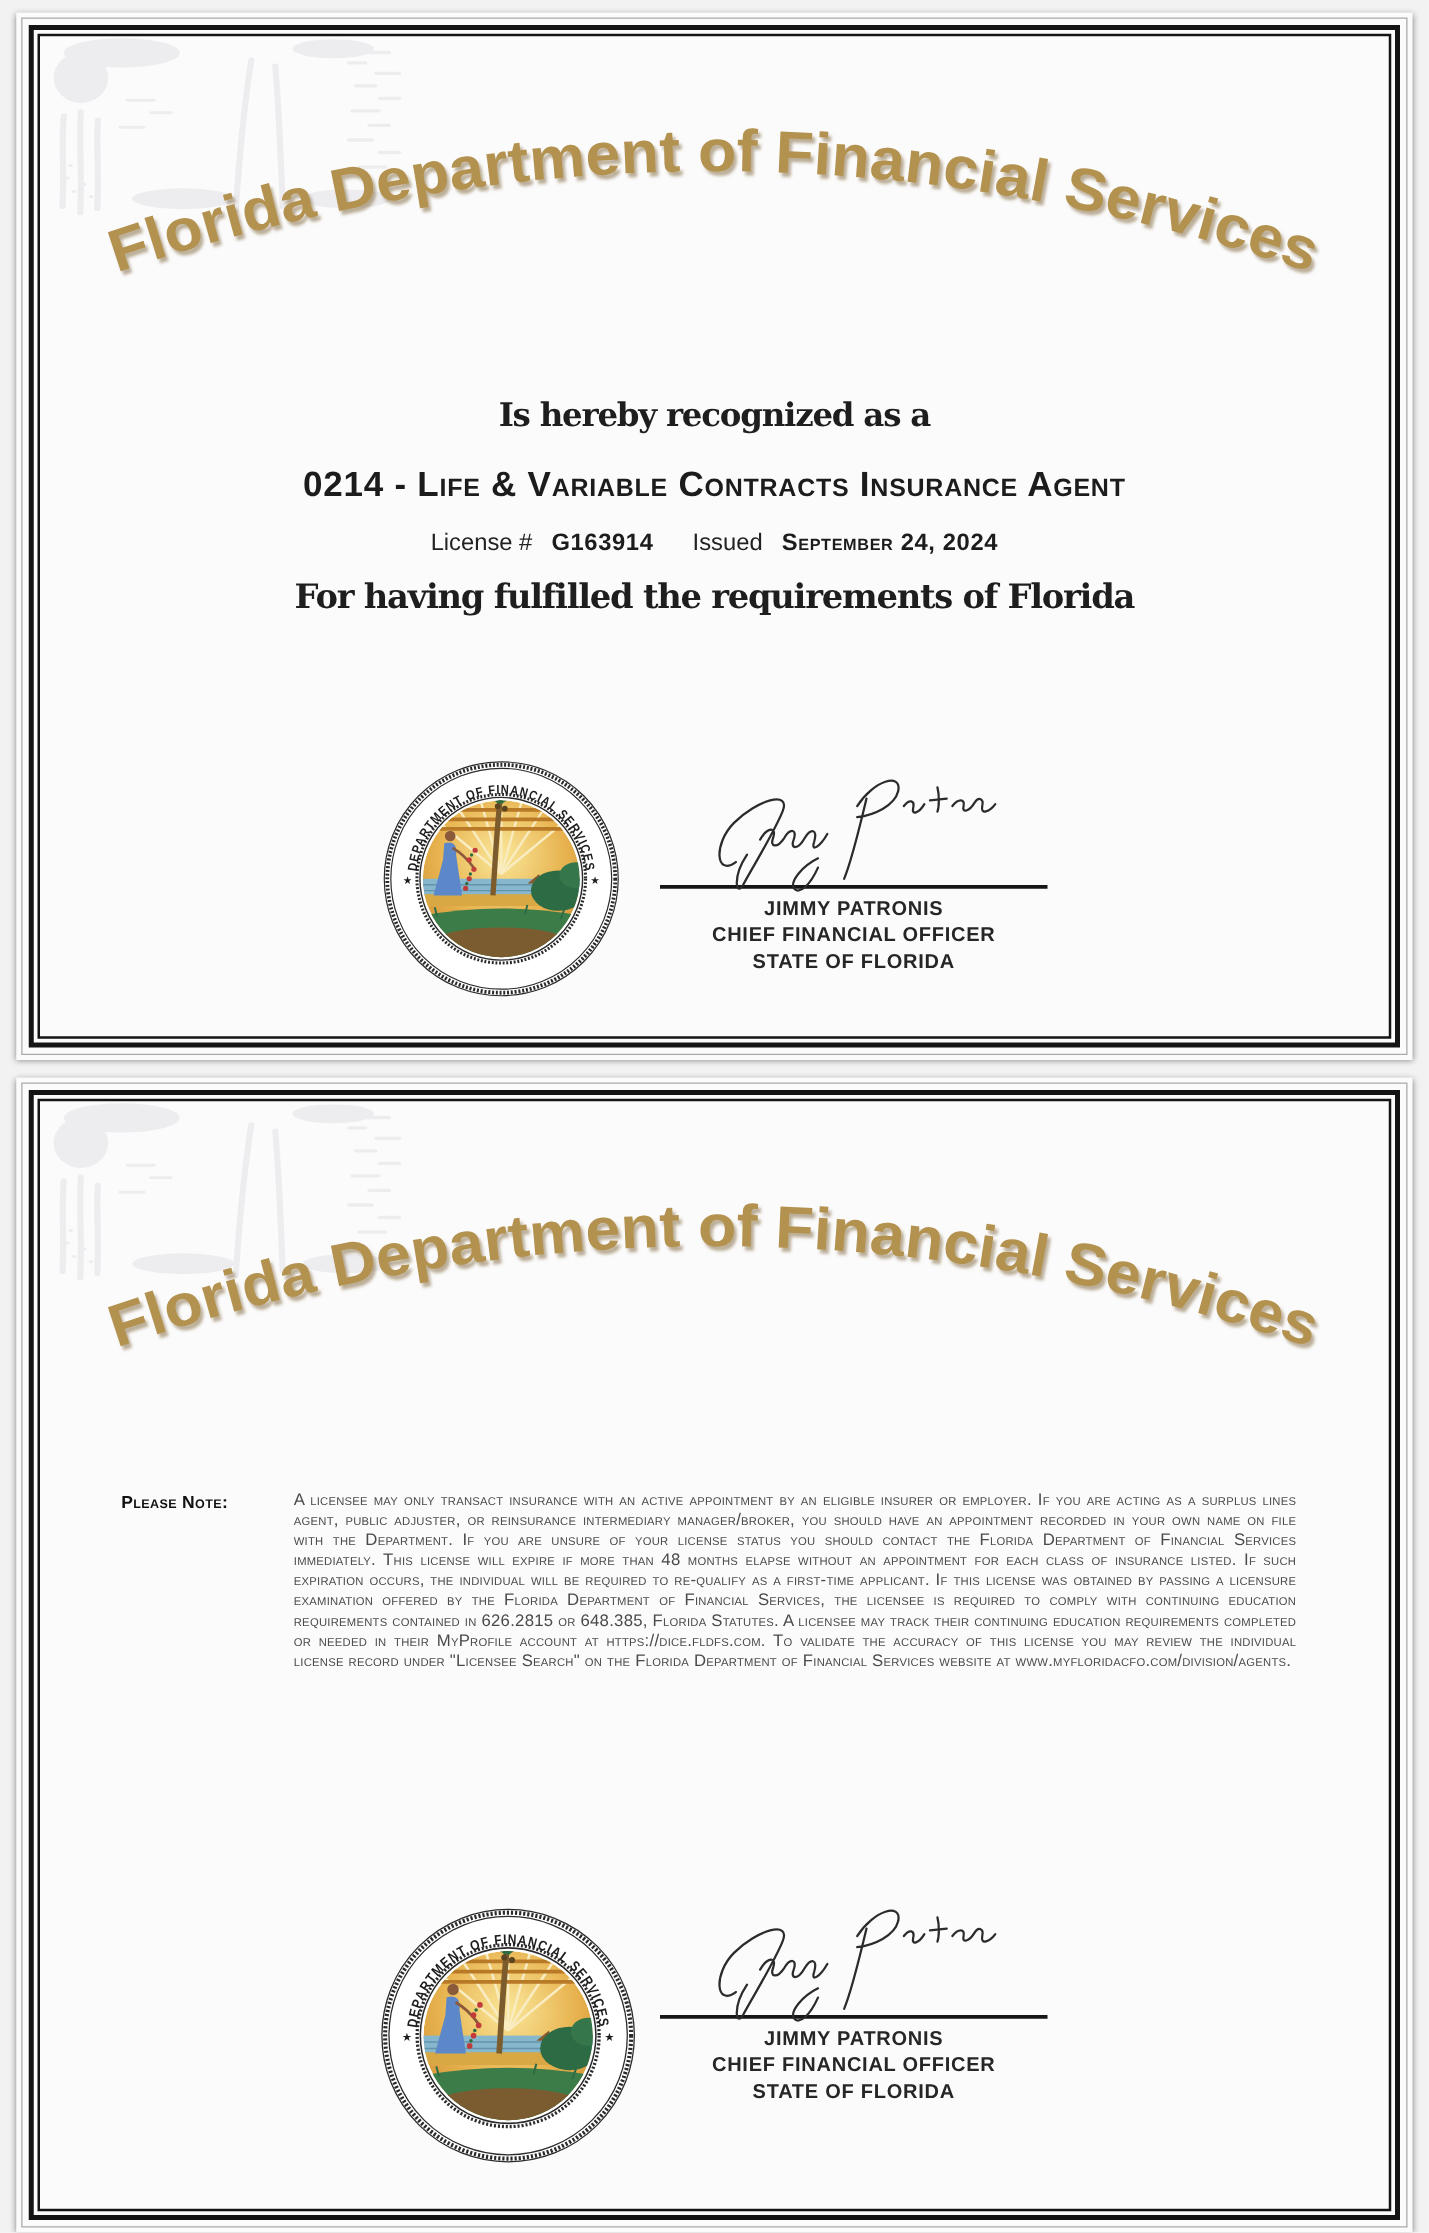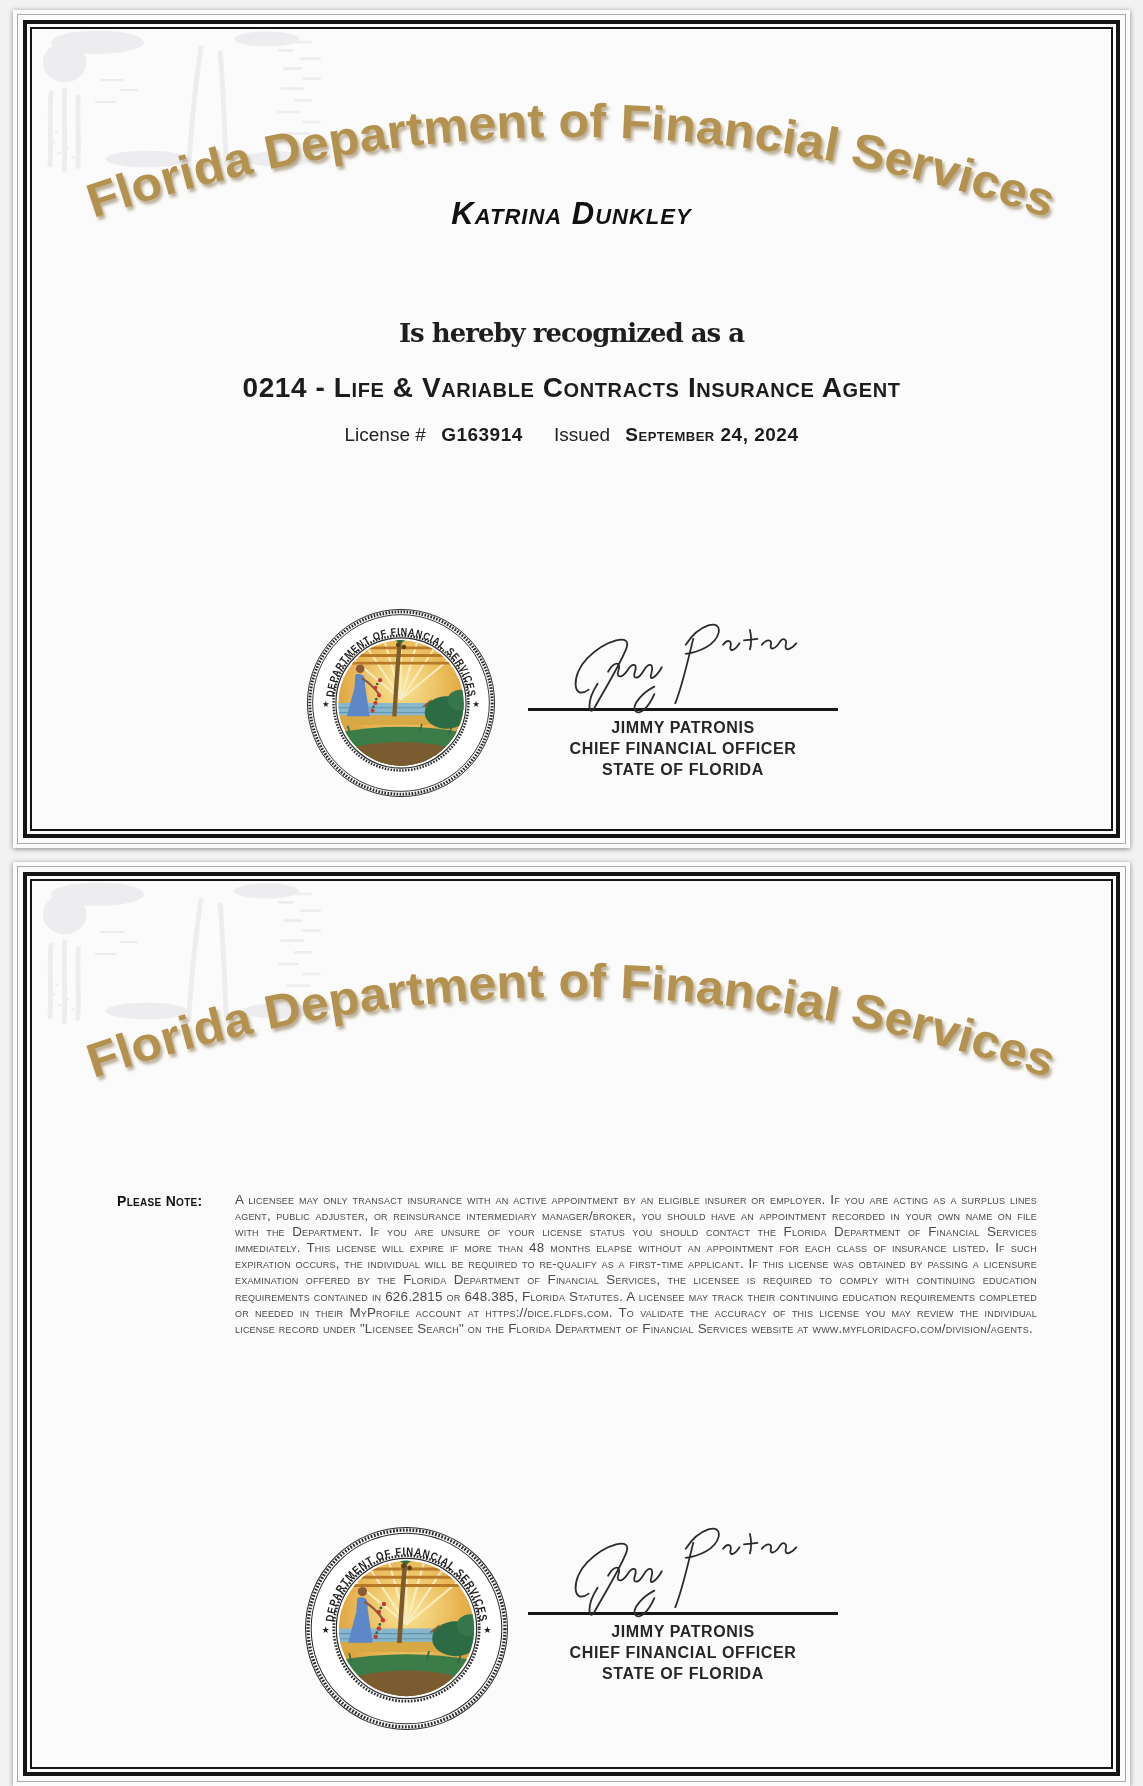--- a/index.html
+++ b/index.html
@@ -33,21 +33,21 @@
   .seal-p2{left:291px;top:664px;width:205px;height:205px;}
   .sig-block{position:absolute;width:400px;text-align:center;z-index:2;}
   .sig-p1{left:470px;top:596px;}
   .sig-p2{left:470px;top:648px;}
   .sig-scrawl{width:285px;height:112px;display:block;margin:0 auto -10px auto;}
   .sig-line{height:2.5px;background:#161616;width:310px;margin:0 auto;}
   .sig-text{font-size:16px;font-weight:bold;line-height:21px;letter-spacing:.6px;
             color:#262626;margin-top:6px;}
   .notice-row{position:absolute;top:330px;left:0;right:0;}
   .notice-label{position:absolute;left:84px;top:1px;width:130px;font-size:14px;font-weight:bold;
-                font-variant:small-caps;letter-spacing:.3px;color:#111;margin-left:20px;}
+                font-variant:small-caps;letter-spacing:.3px;color:#111;}
   .notice-body{position:absolute;left:222px;width:802px;font-size:13.4px;line-height:16.1px;
                text-align:justify;font-variant:small-caps;color:#4a4a4a;letter-spacing:.2px;}
   svg text{font-family:"Liberation Sans",sans-serif;}
 </style>
 </head>
 <body>
 
 <svg width="0" height="0" style="position:absolute" aria-hidden="true">
   <defs>
     <filter id="goldShadow" x="-5%" y="-25%" width="112%" height="150%">
@@ -199,35 +199,35 @@
     <div class="f3"></div>
     <svg class="watermark" preserveAspectRatio="none">
         <use href="#sym-wm"></use>
       </svg>
 
     <div class="content">
       <svg class="hdr-svg">
           <use href="#sym-header"></use>
         </svg>
 
-      <div class="abs name">Katrina Dunkley</div>
 
 
       <div class="abs gothic recognized">Is hereby recognized as a</div>
 
       <div class="abs lclass">0214 - Life &amp; Variable Contracts Insurance Agent</div>
 
       <div class="abs license-line">
         <span class="lbl">License #</span>
         <span class="val">G163914</span>
         <span class="lbl sp">Issued</span>
         <span class="val sc">September 24, 2024</span>
       </div>
 
       <div class="abs gothic statement">
+        <div>For having fulfilled the requirements of Florida</div>
       </div>
 
       <svg class="seal-svg seal-p1">
           <use href="#sym-seal"></use>
         </svg>
 
       <div class="sig-block sig-p1">
         <svg class="sig-scrawl">
             <use href="#sym-sig"></use>
           </svg>

